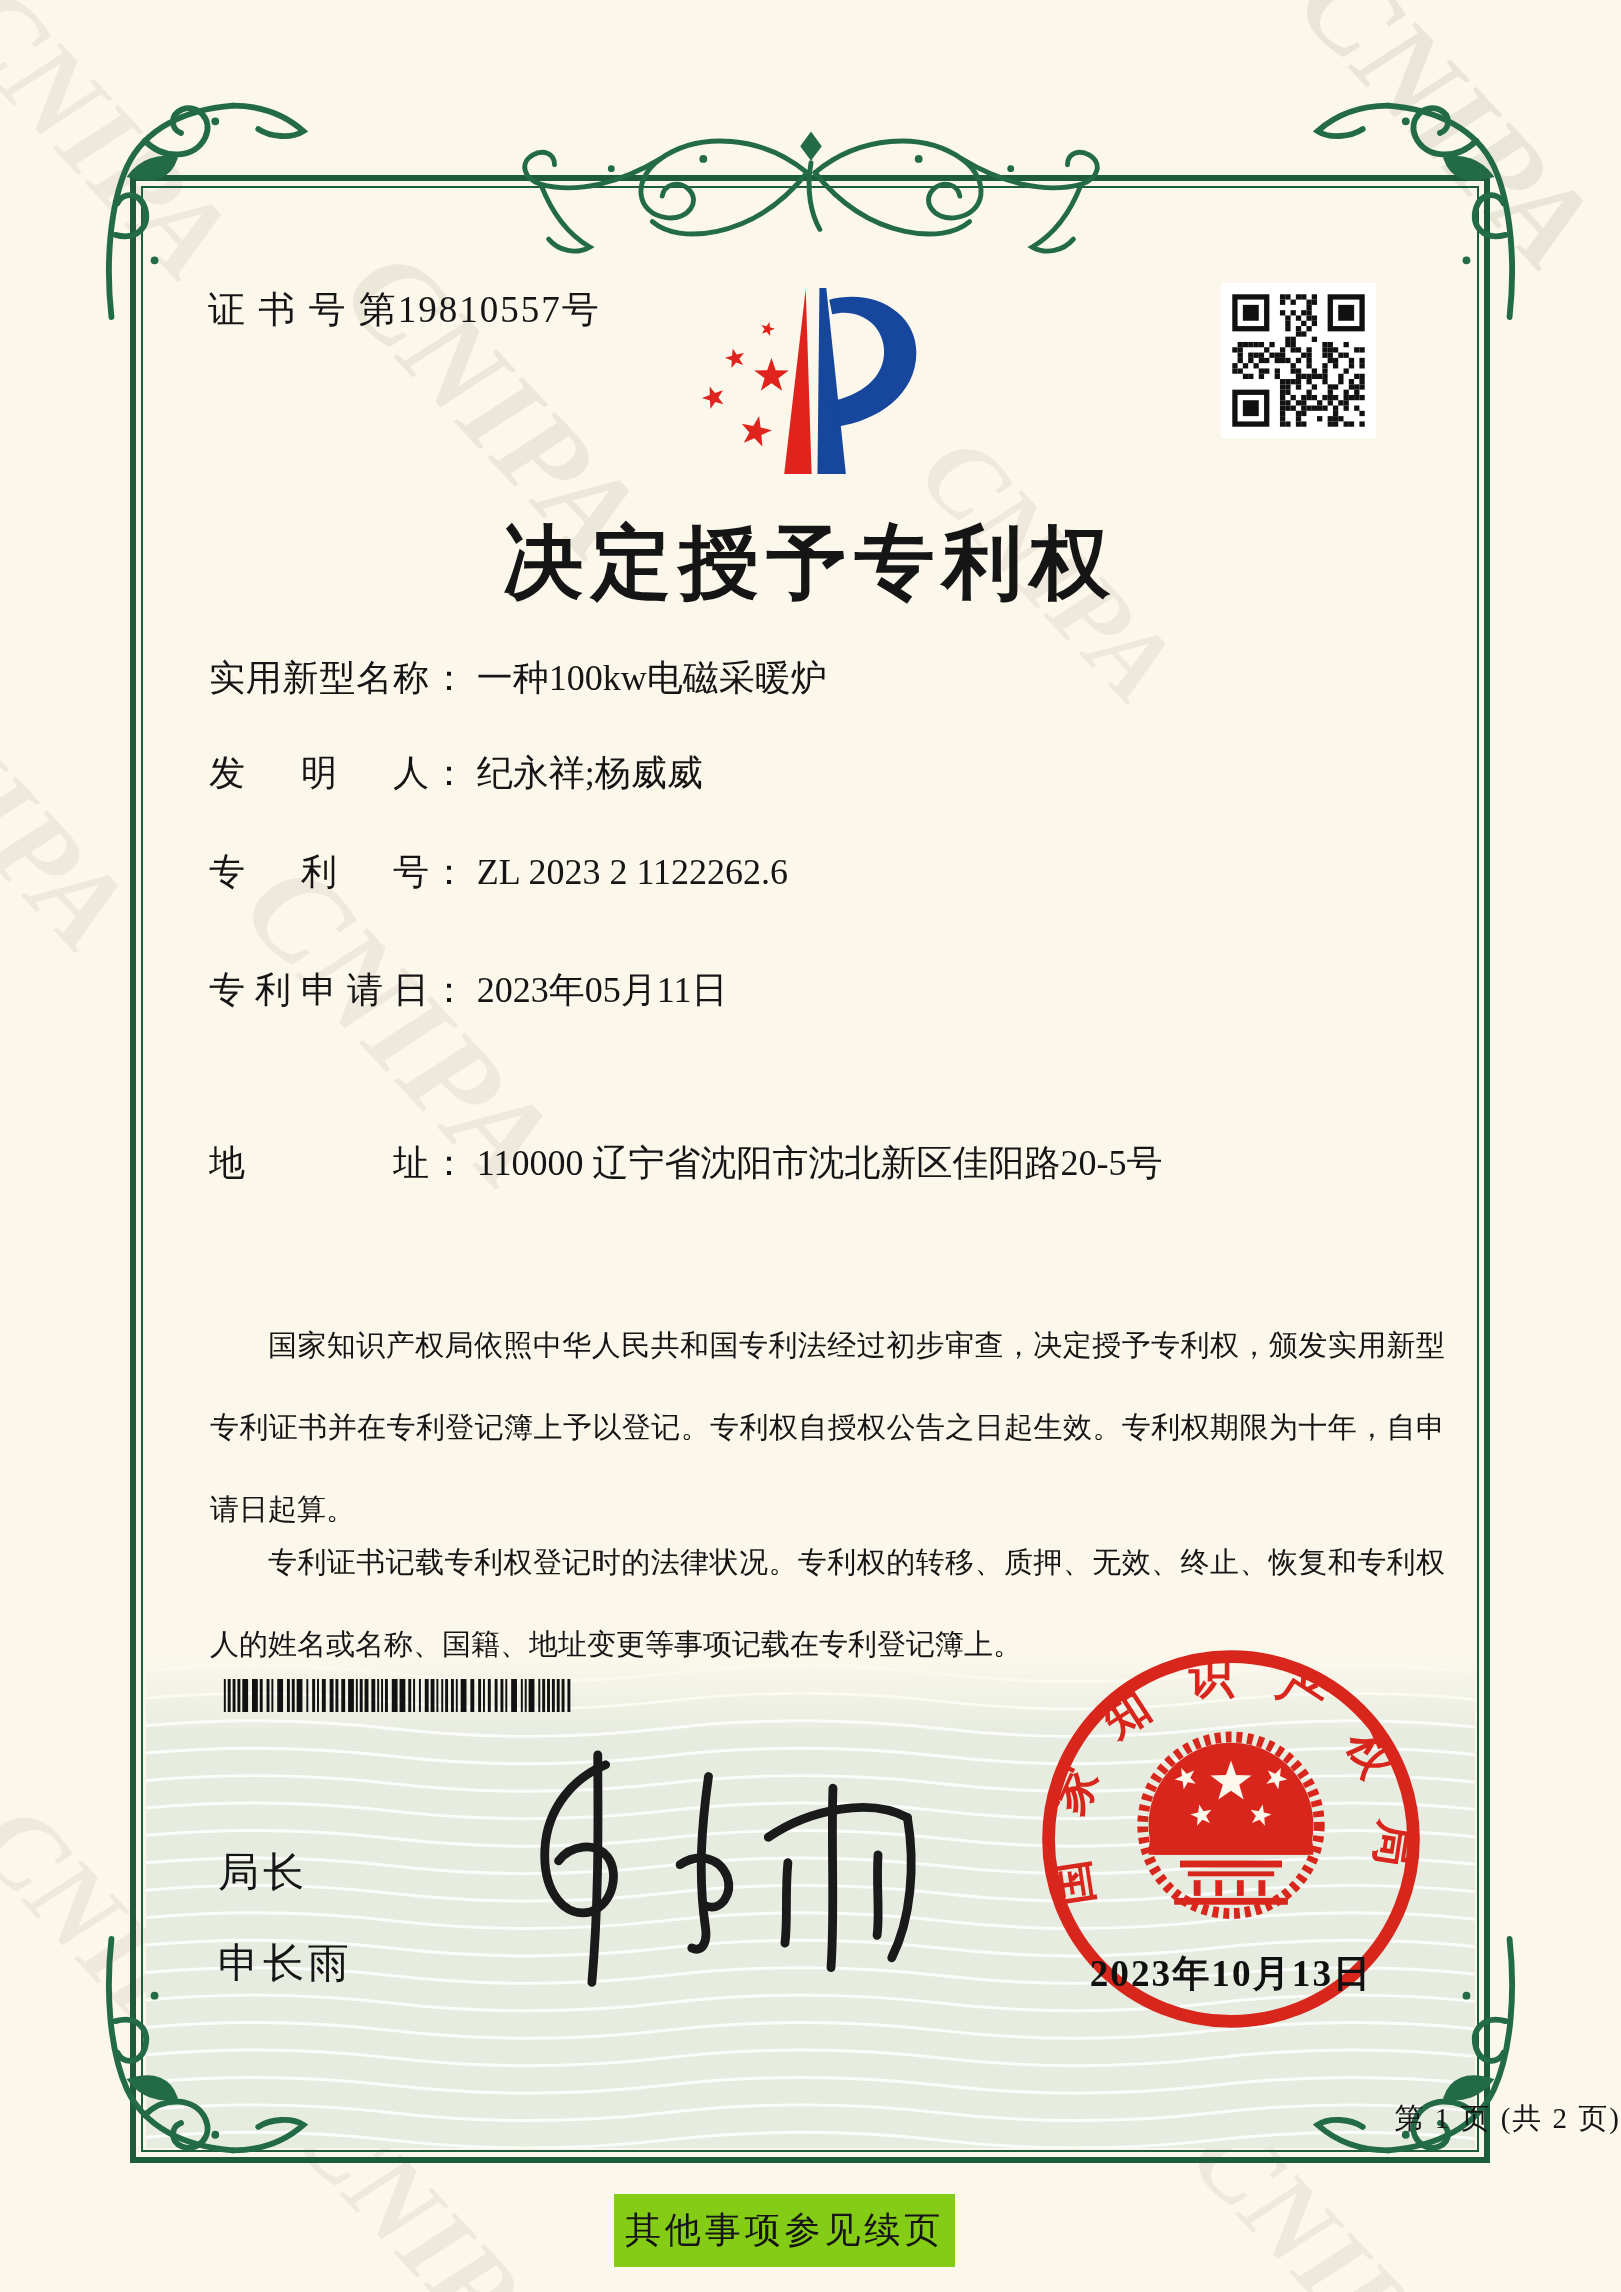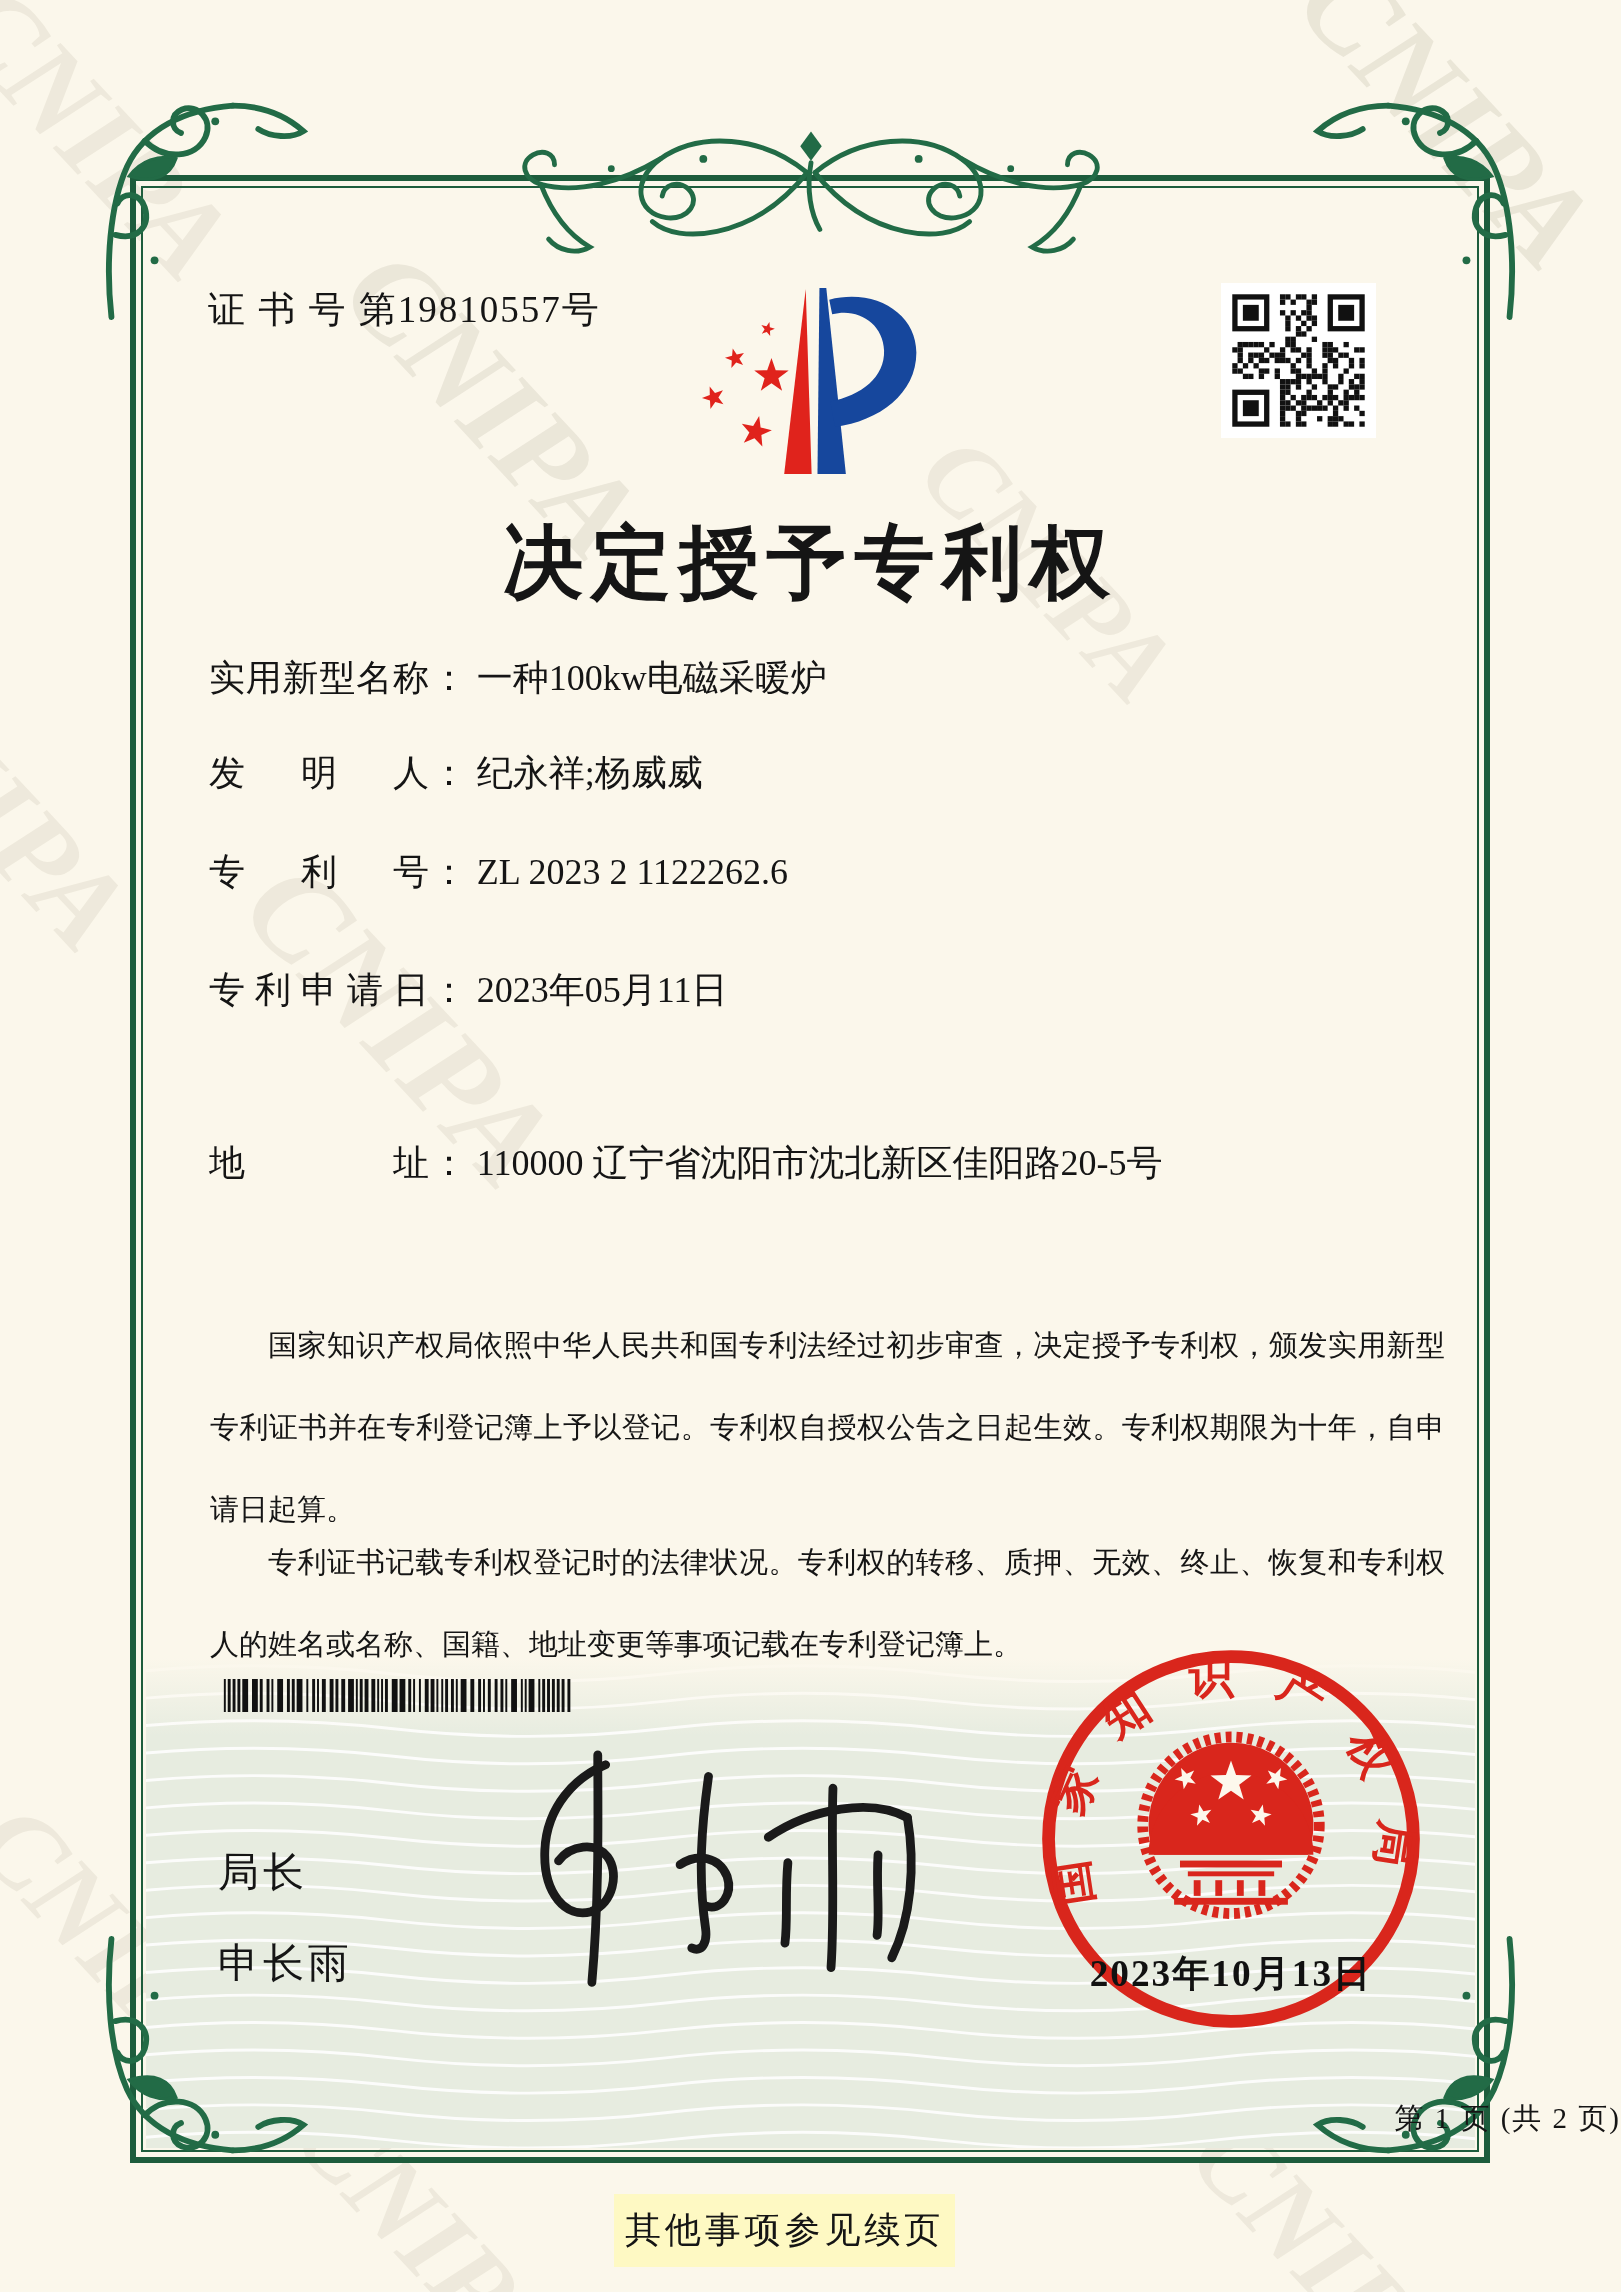--- a/index.html
+++ b/index.html
@@ -51,21 +51,21 @@
   .p1{top:1304px}.p2{top:1521px}
   
   .barcode{position:absolute;left:222px;top:1679px}
   .sig-role{position:absolute;left:218px;top:1845px;font-family:"Liberation Sans","DejaVu Sans",sans-serif;
             font-size:41px;font-weight:400;letter-spacing:3.9px}
   .sig-name{position:absolute;left:218px;top:1936px;font-family:Liberation Sans, sans-serif;
             font-size:41px;font-weight:500;letter-spacing:3.9px}
   .signature{position:absolute;left:488px;top:1747px}
   .seal{position:absolute;left:1025px;top:1633px}
   .pageno{position:absolute;left:0;right:0;top:2099px;text-align:right;font-size:29px;letter-spacing:2px}
-  .note{position:absolute;left:614px;top:2194px;width:341px;height:73px;background:#fef9c3;
+  .note{position:absolute;left:614px;top:2194px;width:341px;height:73px;background:#84cc16;
         text-align:center;line-height:73px;font-size:36px;letter-spacing:3.9px}
 </style>
 </head>
 <body>
 
 <svg width="0" height="0" style="position:absolute" aria-hidden="true">
   <defs>
     <path id="star5" d="M0,-10 L2.35,-3.24 L9.51,-3.09 L3.8,1.24 L5.88,8.09 L0,4 L-5.88,8.09 L-3.8,1.24 L-9.51,-3.09 L-2.35,-3.24 Z"></path>
     <g id="corner" fill="none" stroke="#226b46" stroke-width="6" stroke-linecap="round">
       <path d="M26,6 C20,60 24,120 42,160 C60,198 100,218 150,222"></path>

